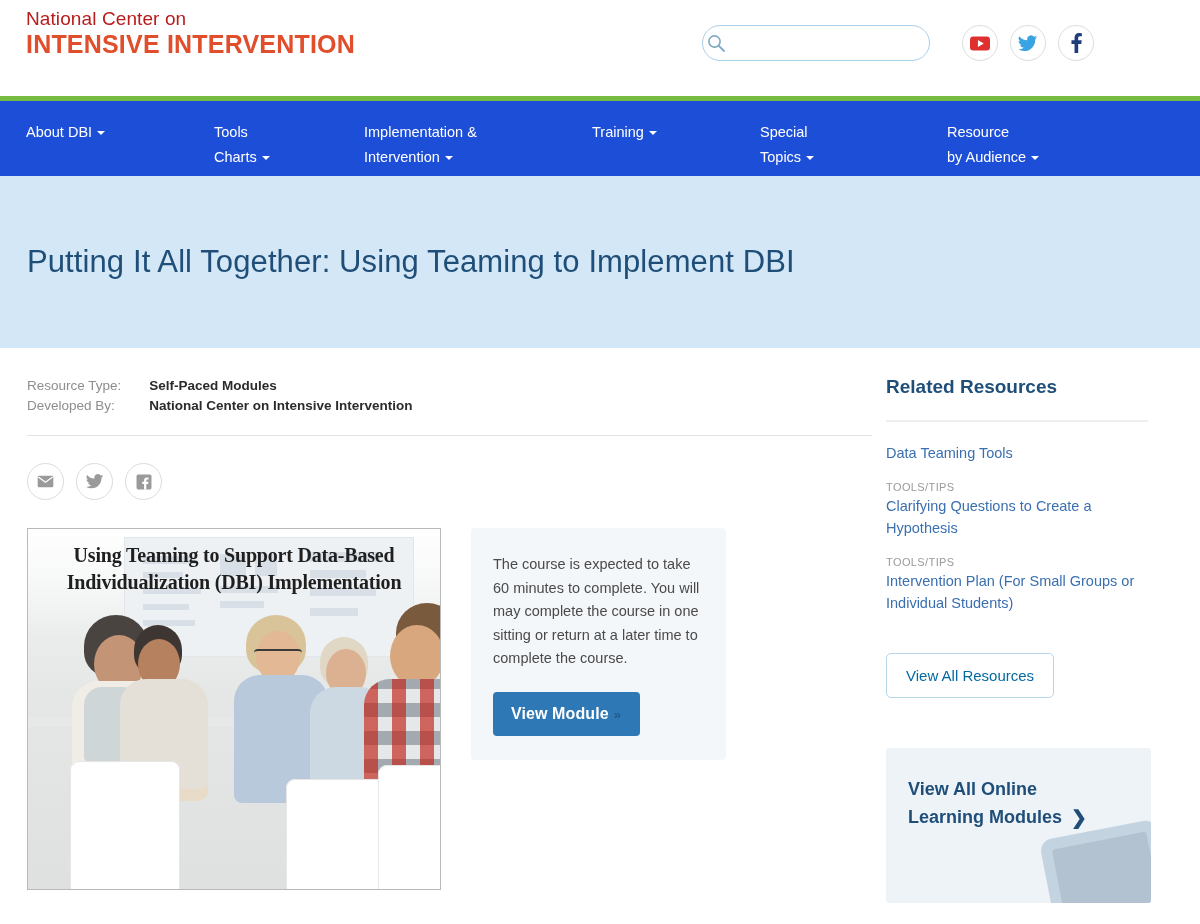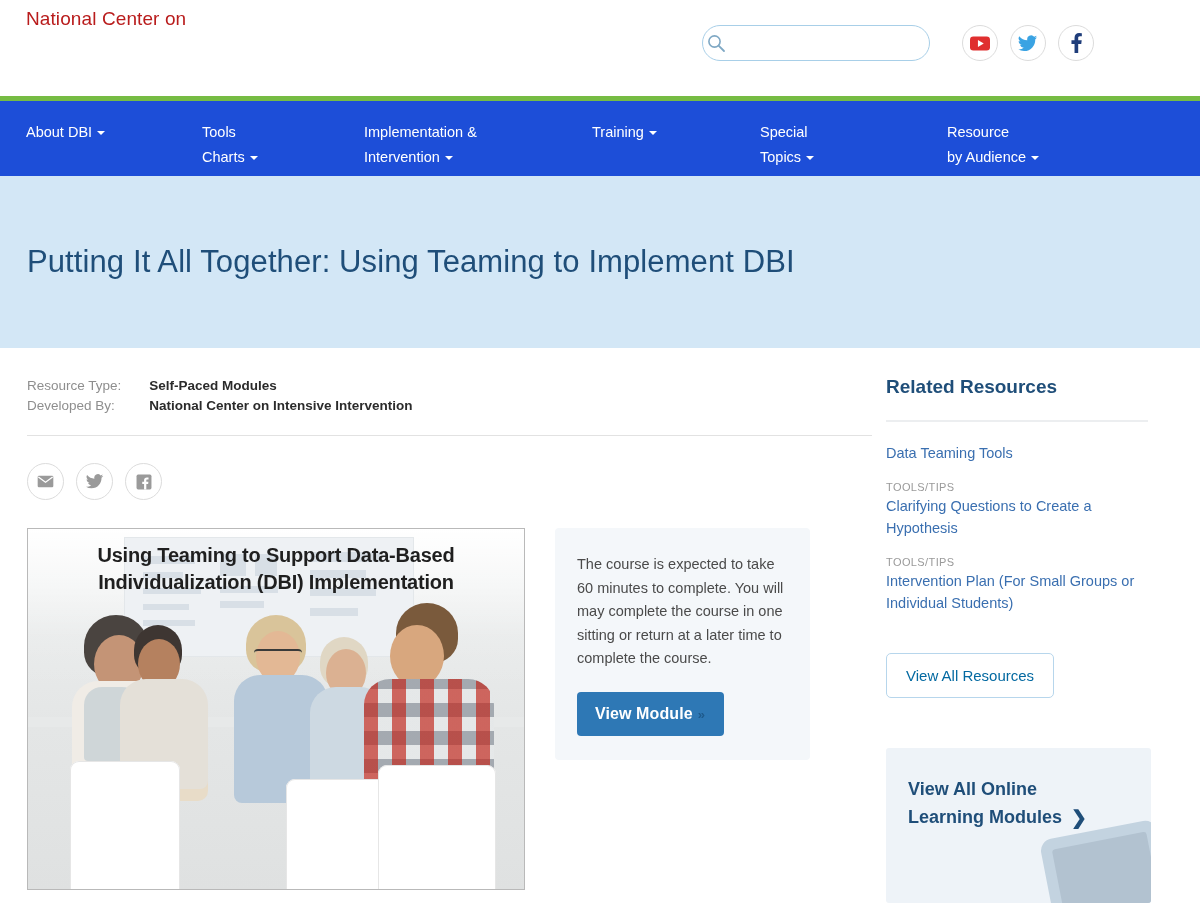--- a/index.html
+++ b/index.html
@@ -194,27 +194,28 @@
   }
 
   .content-row {
     display: flex;
     margin-top: 28px;
     align-items: flex-start;
   }
 
   
   .thumb {
-    width: 498px;
+    width: 414px;
     height: 362px;
     border: 1.5px solid #b9b9b9;
     background: #f0abfc;
     position: relative;
     overflow: hidden;
     cursor: pointer;
+    font-family: Liberation Serif, serif;
   }
   .thumb-title {
     position: relative;
     z-index: 3;
     text-align: center;
     font-size: 20px;
     font-weight: bold;
     color: #1f1f1f;
     line-height: 27px;
     padding: 13px 22px 0 22px;
@@ -386,20 +387,21 @@
     border-radius: 3px;
   }
 </style>
 </head>
 <body>
 
 <div class="masthead">
 
   <div class="logo-block">
     <div class="logo-line1">National Center on</div>
+    <div class="logo-line2">INTENSIVE INTERVENTION</div>
   </div>
 
   <div class="search-wrap">
     <button class="search-btn">
       <svg width="20" height="20" viewBox="0 0 20 20">
         <circle cx="8.5" cy="8.5" r="5.6" fill="none" stroke="#7fa8c4" stroke-width="1.6"></circle>
         <line x1="12.6" y1="12.6" x2="18" y2="18" stroke="#7fa8c4" stroke-width="1.8" stroke-linecap="round"></line>
       </svg>
     </button>
   </div>
@@ -423,21 +425,21 @@
     </div>
   </div>
 </div>
 
 <div class="nav-green"></div>
 <nav class="navbar">
   <div class="nav-inner">
     <div class="nav-item" style="left:26px;">
       <span>About DBI</span><span class="caret"></span>
     </div>
-    <div class="nav-item" style="left:202px;">
+    <div class="nav-item" style="left:214px;">
       <div>Tools</div>
       <div><span>Charts</span><span class="caret"></span></div>
     </div>
     <div class="nav-item" style="left:364px;">
       <div>Implementation &amp;</div>
       <div><span>Intervention</span><span class="caret"></span></div>
     </div>
     <div class="nav-item" style="left:592px;">
       <span>Training</span><span class="caret"></span>
     </div>

